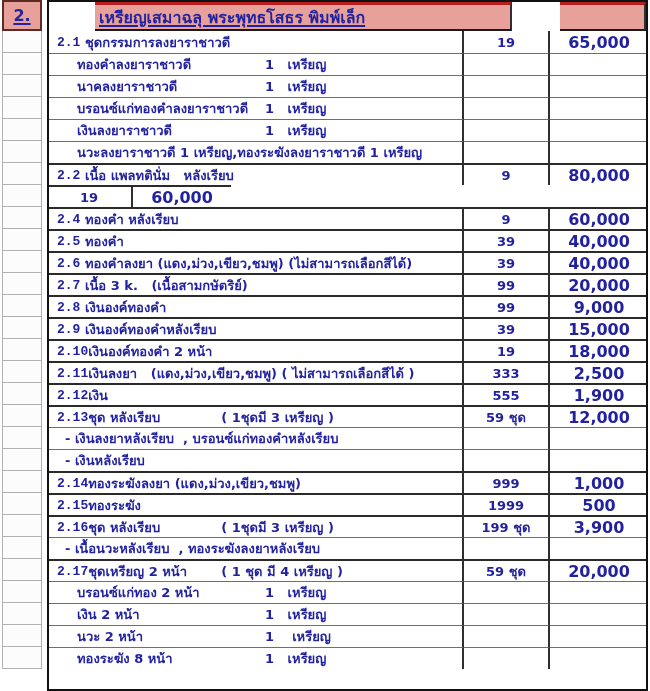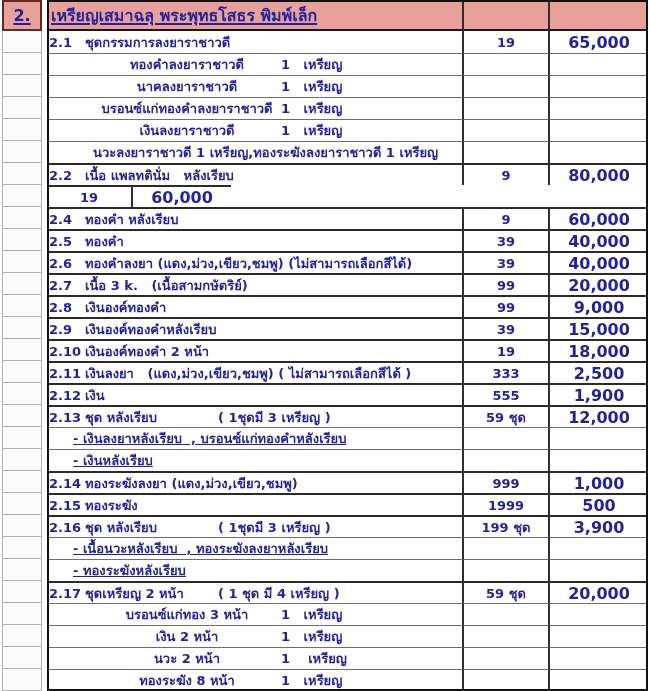--- a/index.html
+++ b/index.html
@@ -45,46 +45,47 @@
   }
   .price {
     width: 98px; flex: 0 0 98px;
     display: flex; align-items: center; justify-content: center;
     font-size: 16px; white-space: pre;
   }
 
   
   .hrow .desc, .hrow .qty, .hrow .price {
     background: var(--header_bg, #e7a19a);
-    border-top: 2px solid #b91c1c;
+    border-top: 5px solid #b91c1c;
     border-bottom: 2px solid #1a1a1a;
+    margin-left: 48px;
   }
   .hrow .desc { padding-left: 4px; font-size: 16px; }
   .title-underline, .index-underline {
     text-decoration: underline;
     text-decoration-thickness: 2px;
     text-underline-offset: 2px;
   }
 
   
   .row.item .desc, .row.item .qty, .row.item .price { border-top: 2px solid #2a2a2a; }
   .row.sub .desc,  .row.sub .qty,  .row.sub .price,
   .row.dash .desc, .row.dash .qty, .row.dash .price { border-top: 1px solid #6e6e6e; }
   .rows .row:first-child .desc,
   .rows .row:first-child .qty,
   .rows .row:first-child .price { border-top: none; }
 
   
-  .no { flex: 0 0 auto; min-width: 38px; padding-left: 2px; white-space: pre; }
+  .no { flex: 0 0 auto; min-width: 38px; padding-left: 10px; white-space: pre; font-family: Liberation Mono, monospace; }
   .name { flex: 0 0 auto; white-space: pre; }
   .note { flex: 0 0 auto; white-space: pre; }
   .row.item .name { min-width: 133px; }
-  .row.sub .desc { padding-left: 44px; text-align: center; }
+  .row.sub .desc { padding-left: 20px; }
   .row.sub .name { min-width: 188px; }
-  .row.dash .desc { padding-left: 24px; text-decoration: underline; }
+  .row.dash .desc { padding-left: 8px; }
 
   
   .frame {
     position: absolute; left: 47px; top: 0;
     width: 601px; height: 691px;
     border: 2px solid #111; pointer-events: none;
   }
 </style>
 </head>
 <body>
@@ -355,48 +356,37 @@
     <div class="strip"></div>
     <div class="gap"></div>
     <div class="desc">
       <span class="no" style="min-width: 0px;"></span>
       <span class="name">- เนื้อนวะหลังเรียบ  , ทองระฆังลงยาหลังเรียบ</span>
       <span class="note"></span>
     </div>
     <div class="qty"></div>
     <div class="price"></div>
   </div>
-      <div class="row dash">
-    <div class="strip"></div>
-    <div class="gap"></div>
-    <div class="desc">
-      <span class="no" style="min-width: 0px;"></span>
-      <span class="name">- ทองระฆังหลังเรียบ</span>
-      <span class="note"></span>
-    </div>
-    <div class="qty"></div>
-    <div class="price"></div>
-  </div>
       <div class="row item">
     <div class="strip"></div>
     <div class="gap"></div>
     <div class="desc">
       <span class="no">2.17</span>
       <span class="name">ชุดเหรียญ 2 หน้า</span>
       <span class="note">( 1 ชุด มี 4 เหรียญ )</span>
     </div>
     <div class="qty">59 ชุด</div>
     <div class="price">20,000</div>
   </div>
       <div class="row sub">
     <div class="strip"></div>
     <div class="gap"></div>
     <div class="desc">
       <span class="no" style="min-width: 0px;"></span>
-      <span class="name">บรอนซ์แก่ทอง 3 หน้า</span>
+      <span class="name">บรอนซ์แก่ทอง 2 หน้า</span>
       <span class="note">1   เหรียญ</span>
     </div>
     <div class="qty"></div>
     <div class="price"></div>
   </div>
       <div class="row sub">
     <div class="strip"></div>
     <div class="gap"></div>
     <div class="desc">
       <span class="no" style="min-width: 0px;"></span>

